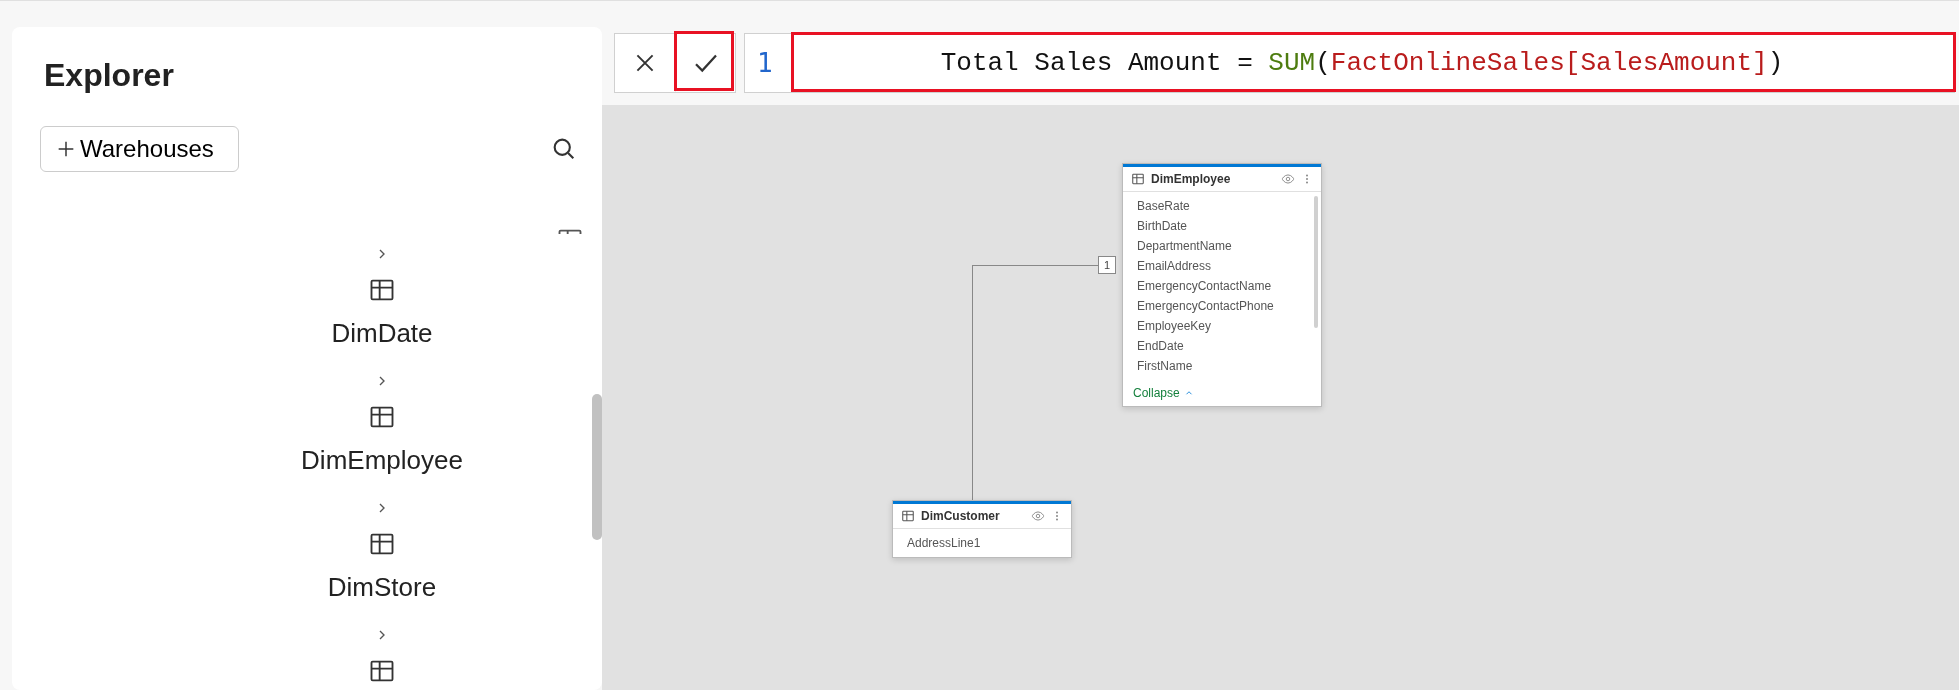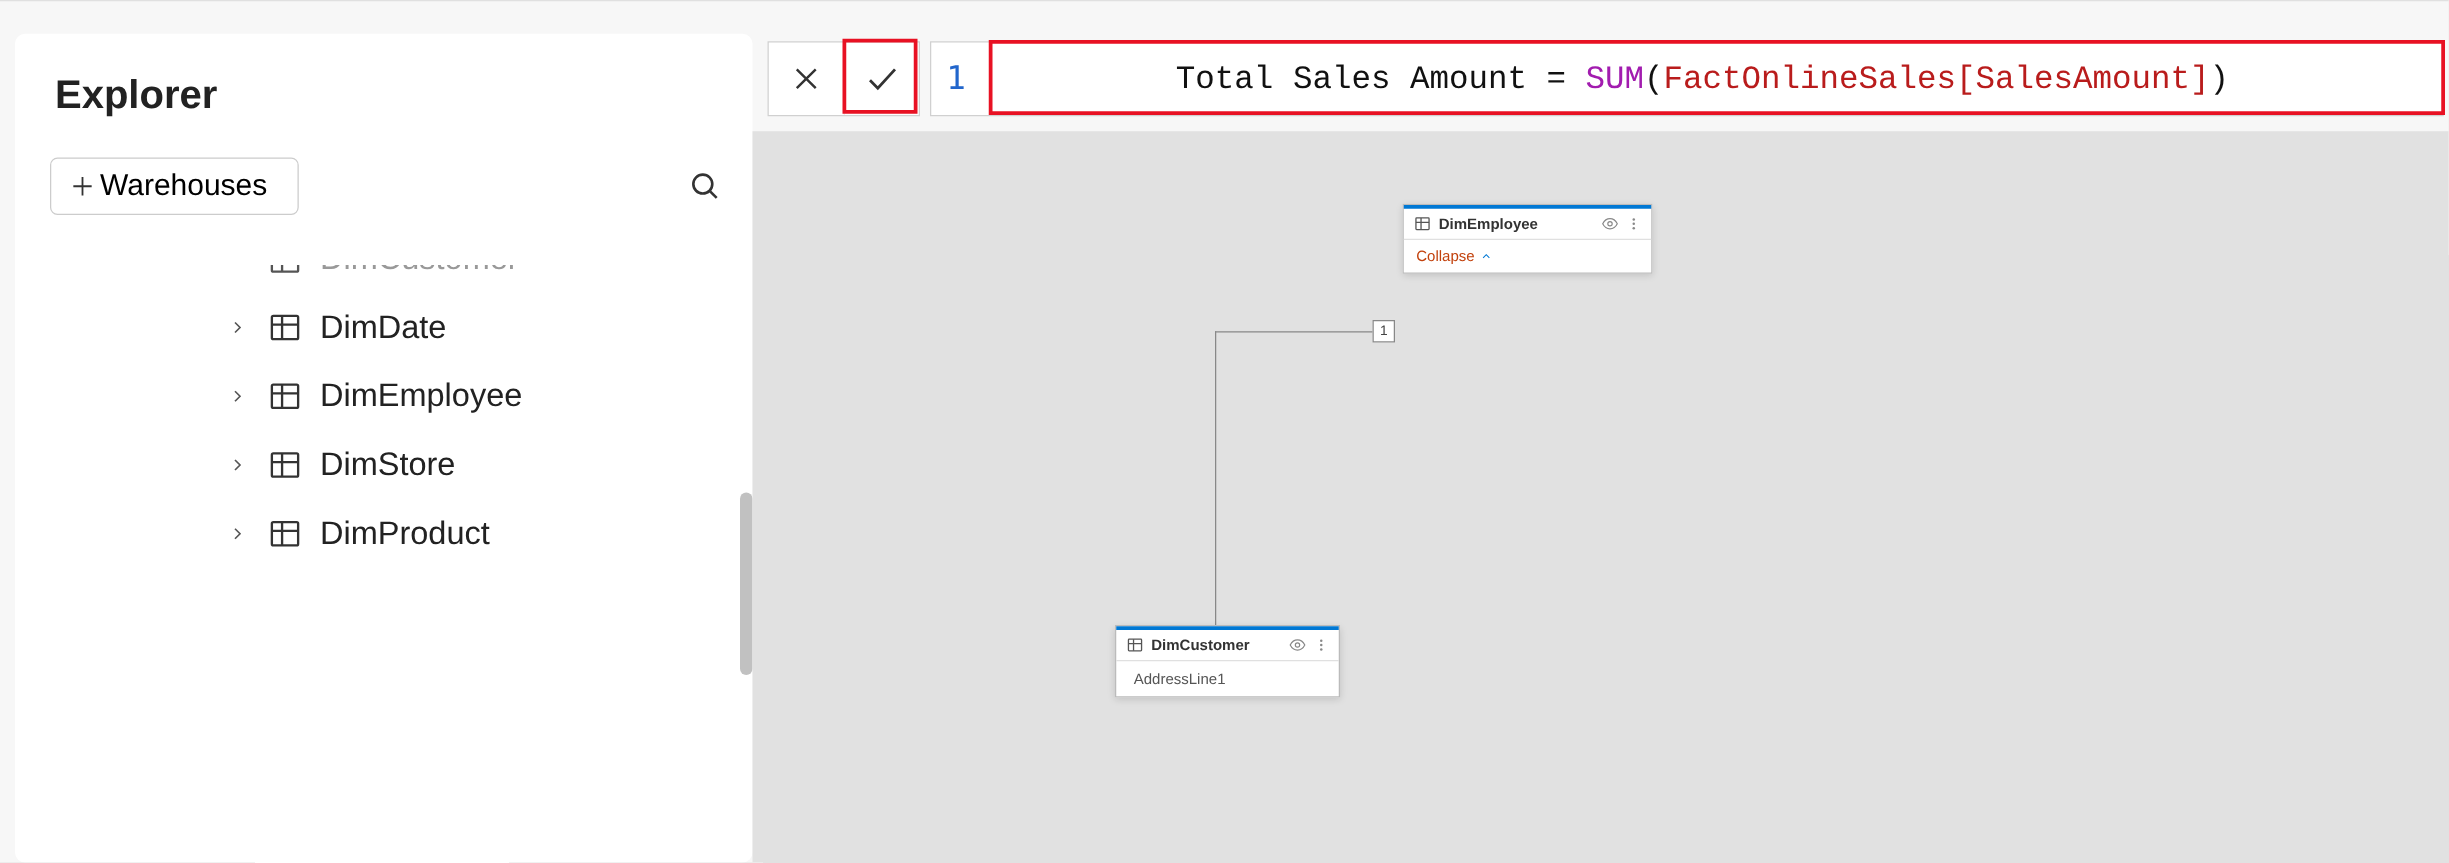--- a/index.html
+++ b/index.html
@@ -5,49 +5,49 @@
   * { box-sizing: border-box; }
   html, body { margin: 0; padding: 0; font-family: "Segoe UI", Arial, sans-serif; background: #f3f2f1; }
   .app { display: flex; width: 1959px; height: 690px; background: #f7f7f7; border-top: 1px solid #e0e0e0; padding-top: 8px;}
   
   .sidebar { width: 590px; background: #fff; border-radius: 8px; margin: 18px 0 0 12px; padding: 20px 18px 0 28px; display: flex; flex-direction: column; }
   .sidebar-title { font-size: 32px; font-weight: 600; color: #222; margin: 10px 0 32px 4px;}
   .sidebar-controls { display:flex; align-items:center; gap:16px; margin-bottom: 20px; }
   .warehouses-btn { display:flex; align-items:center; gap:3px; border:1px solid #ccc; border-radius:6px; padding:8px 24px 8px 14px; font-size:24px; cursor:pointer; background:#fff;}
   .search-btn { margin-left:auto; cursor:pointer; padding:6px;}
   .tree { margin-top: 20px; }
-  .tree-row { display:flex; align-items:center; gap:14px; padding:12px 0 12px 140px; font-size:26px; color:#222; cursor:pointer;}
+  .tree-row { display:flex; align-items:center; gap:14px; padding:12px 0 12px 140px; font-size:26px; color:#222; cursor:pointer;flex-direction:column;}
   .tree-row.cut { padding-top:0; color:#999; overflow:hidden; height:22px; align-items:flex-end;}
   .chevron { width:20px; display:flex; justify-content:center; color:#555;}
   .table-icon { display:flex; align-items:center; }
   .scrollbar-stub { position:absolute; left:592px; top:394px; width:10px; height:146px; background:#c1c1c1; border-radius:5px;}
   
   .main { flex:1; position:relative; }
   .formula-bar { position:absolute; top:24px; left:12px; right:4px; height:60px; display:flex; align-items:stretch; gap:8px;}
   .fb-buttons { display:flex; border:1px solid #d0d0d0; background:#fff;}
   .fb-btn { width:60px; display:flex; align-items:center; justify-content:center; cursor:pointer;}
   .fb-btn + .fb-btn { border-left:1px solid #eee;}
   .fb-highlight { position:absolute; border:3px solid #e81123; pointer-events:none; }
   .formula-input-wrap { flex:1; display:flex; align-items:center; background:#fff; border:1px solid #d0d0d0; position:relative;}
   .line-num { color:#2266cc; font-family: Consolas, monospace; font-size:26px; padding:0 12px;}
   .formula-code { font-family: Consolas, "Courier New", monospace; font-size:26px; white-space:pre;}
-  .tok-plain{color:#111;} .tok-op{color:#111;} .tok-func{color:#a21caf;} .tok-paren{color:#111;} .tok-ref{color:#b91c1c;}
+  .tok-plain{color:#111;} .tok-op{color:#111;} .tok-func{color:#4d7c0f;} .tok-paren{color:#111;} .tok-ref{color:#b91c1c;}
   .canvas { position:absolute; top:96px; left:0; right:0; bottom:0; background:#e1e1e1;}
   .rel-line-h { position:absolute; background:#888; height:1px;}
   .rel-line-v { position:absolute; background:#888; width:1px;}
   .rel-badge { position:absolute; width:18px; height:18px; background:#fff; border:1px solid #888; font-size:11px; display:flex; align-items:center; justify-content:center; color:#444;}
   
   .entity-card { position:absolute; width:200px; background:#fff; border:1px solid #bbb; box-shadow:0 2px 6px rgba(0,0,0,.15); font-size:12px;}
   .entity-card .bar { height:3px; background:#0078d4;}
   .entity-head { display:flex; align-items:center; gap:6px; padding:5px 8px; border-bottom:1px solid #e0e0e0; font-weight:600; color:#333;}
   .entity-head .spacer{flex:1;}
   .entity-fields { padding:4px 0 4px 14px; position:relative;}
   .entity-field { padding:3px 0; color:#555;}
   .entity-scroll { position:absolute; right:3px; top:4px; width:4px; height:70%; background:#d0d0d0; border-radius:2px;}
-  .collapse-link { padding:6px 10px; color:#c2410c; cursor:pointer; display:flex; align-items:center; gap:4px; font-size:12px;}
+  .collapse-link { padding:6px 10px; color:#15803d; cursor:pointer; display:flex; align-items:center; gap:4px; font-size:12px;}
   svg { display:block; }
 </style>
 </head>
 <body>
 
 <div class="app">
 
   <div class="sidebar">
     <div class="sidebar-title">Explorer</div>
     <div class="sidebar-controls">
@@ -191,20 +191,32 @@
               </svg>
           </span>
           <span>
             <svg width="12" height="14" viewBox="0 0 24 24" fill="#888">
                 <circle cx="12" cy="5" r="2"></circle>
                 <circle cx="12" cy="12" r="2"></circle>
                 <circle cx="12" cy="19" r="2"></circle>
               </svg>
           </span>
         </div>
+        <div class="entity-fields">
+          <div class="entity-scroll"></div>
+          <div class="entity-field">BaseRate</div>
+          <div class="entity-field">BirthDate</div>
+          <div class="entity-field">DepartmentName</div>
+          <div class="entity-field">EmailAddress</div>
+          <div class="entity-field">EmergencyContactName</div>
+          <div class="entity-field">EmergencyContactPhone</div>
+          <div class="entity-field">EmployeeKey</div>
+          <div class="entity-field">EndDate</div>
+          <div class="entity-field">FirstName</div>
+        </div>
         <div class="collapse-link">
           <span>Collapse</span>
           <span>
             <svg width="10" height="10" viewBox="0 0 24 24" stroke="#0078d4" stroke-width="2" fill="none">
                 <path d="M6 15l6-6 6 6"></path>
               </svg>
           </span>
         </div>
       </div>
 

